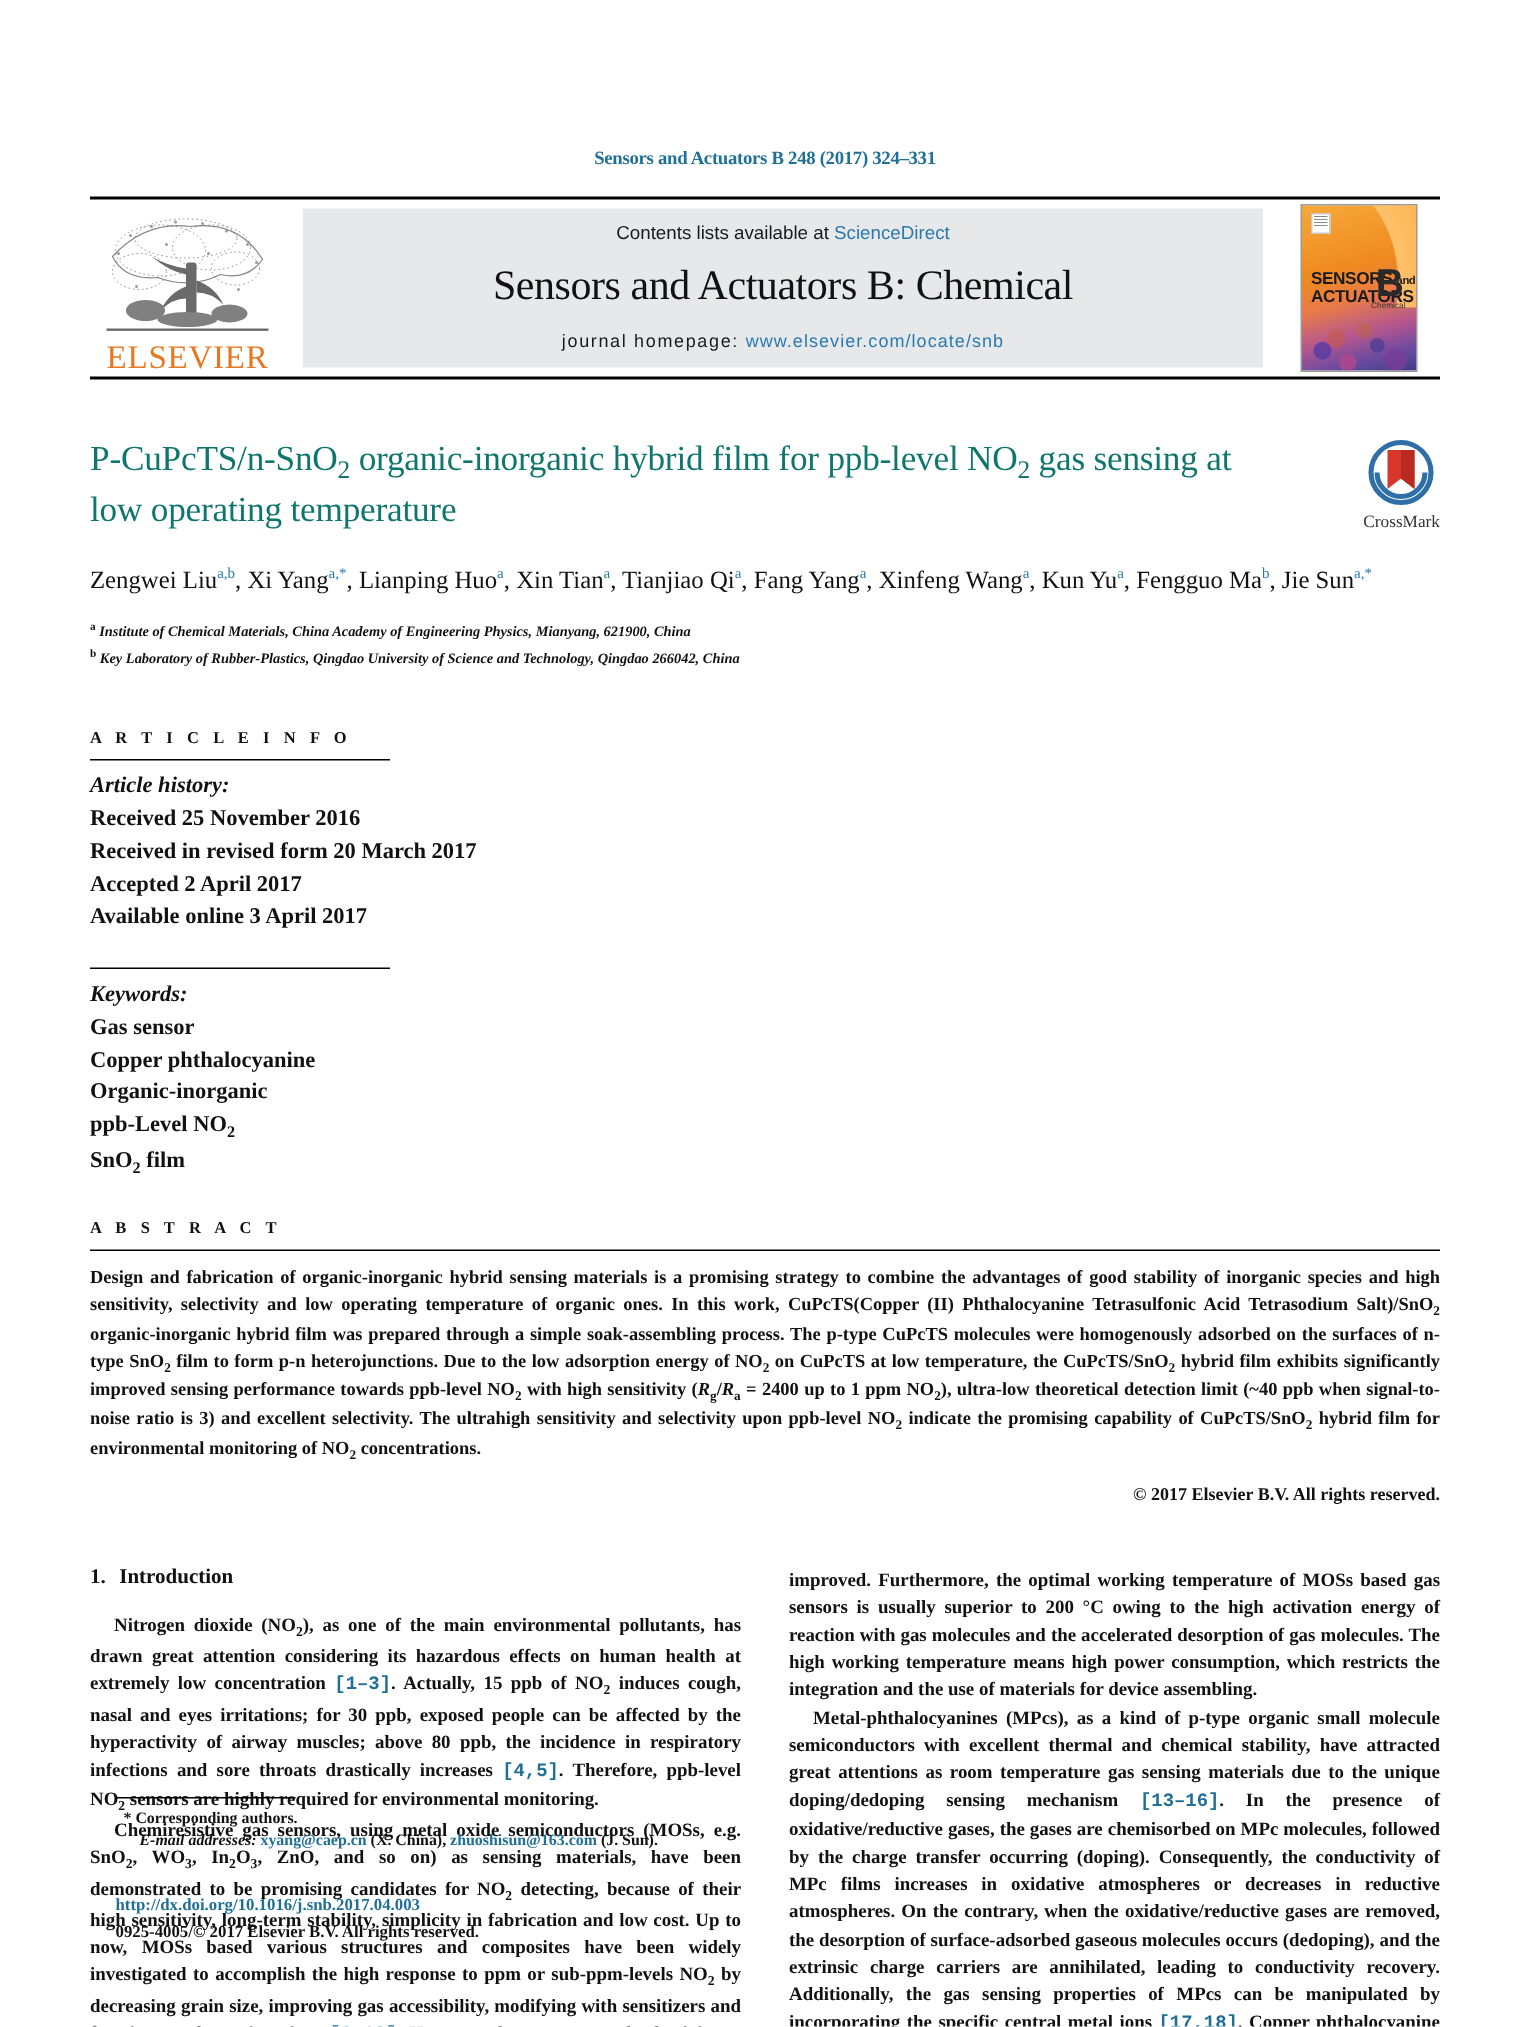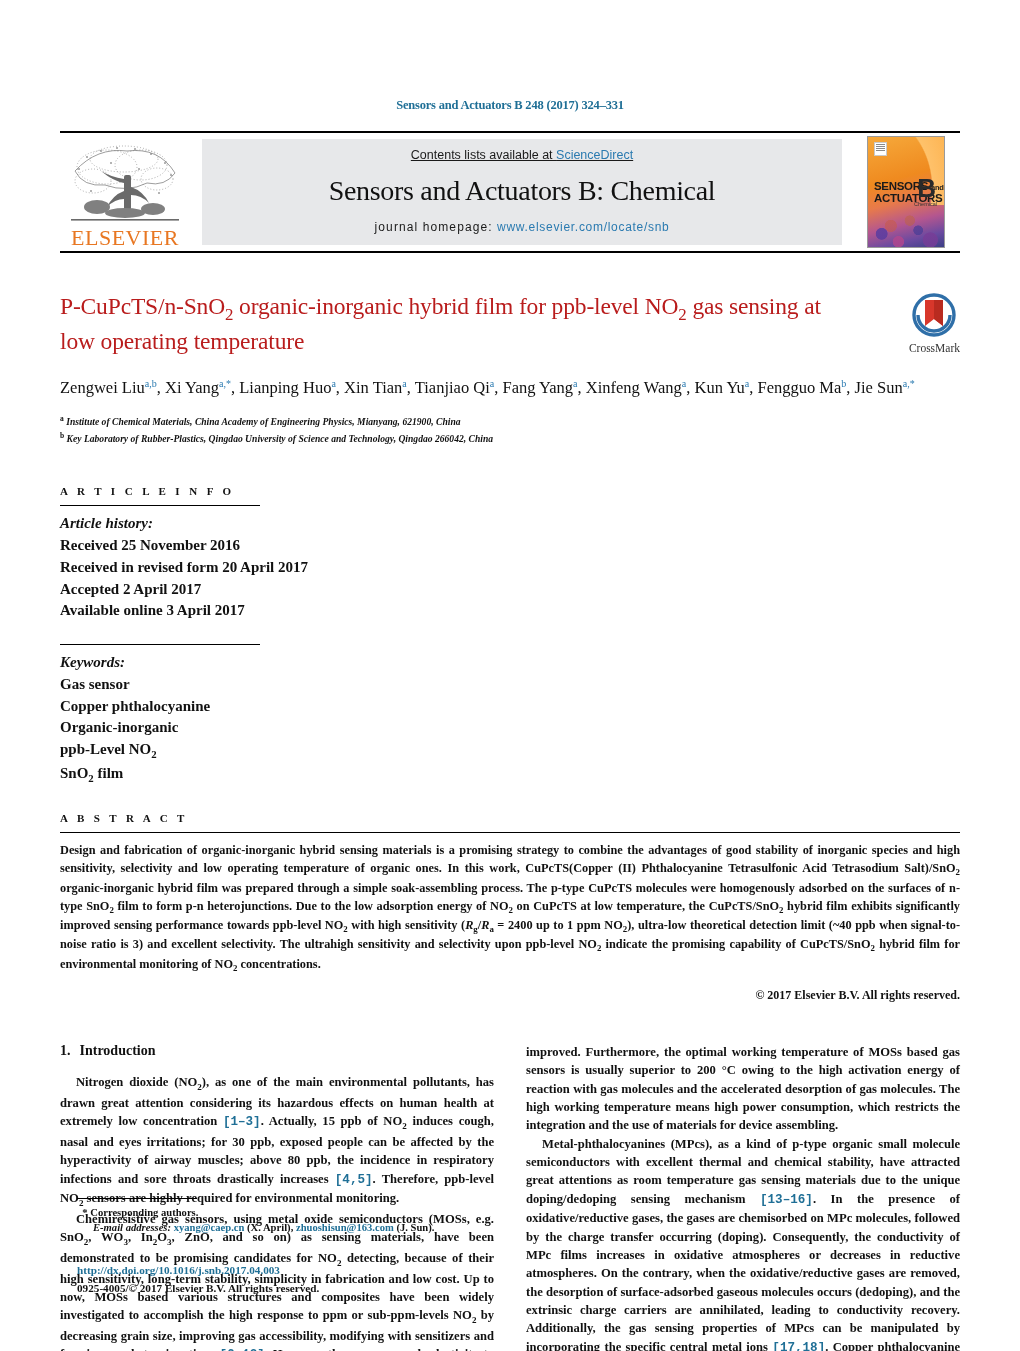--- a/index.html
+++ b/index.html
@@ -61,21 +61,20 @@
     display: flex;
     flex-direction: column;
     justify-content: space-between;
     align-items: center;
     padding: 9px 0 11px 0;
   }
   .contents-line {
     font-family: "Liberation Sans", sans-serif;
     font-size: 12.5px;
     color: #1a1a1a;
-    text-decoration: underline;
   }
   .contents-line .sd { color: #2a7ab0; }
   .journal-title {
     font-family: "Liberation Serif", serif;
     font-size: 28px;
     color: #111;
     letter-spacing: -0.3px;
   }
   .homepage-line {
     font-family: "Liberation Sans", sans-serif;
@@ -145,21 +144,21 @@
 
   
   .title-block { margin-top: 38px; position: relative; padding-right: 120px; }
   h1.paper-title {
     font-family: "Liberation Serif", serif;
     font-size: 23.5px;
     font-weight: normal;
     line-height: 1.30;
     margin: 0;
     letter-spacing: -0.15px;
-    color: #b91c1c;
+    color: #0f766e;
   }
   .crossmark {
     position: absolute; right: 0; top: 2px;
     display: flex; align-items: center; gap: 5px; flex-direction: column;
   }
   .cm-logo { width: 44px; height: 44px; }
   .cm-text {
     font-family: "Liberation Serif", serif;
     font-size: 11.5px; color: #333;
   }
@@ -409,21 +408,21 @@
 
   <div class="info-abstract">
 
     <div class="col-info">
       <div class="sec-head">A R T I C L E    I N F O</div>
       <div class="rule"></div>
 
       <div class="hist">
         <div class="lbl">Article history:</div>
         <div>Received 25 November 2016</div>
-        <div>Received in revised form 20 April 2017</div>
+        <div>Received in revised form 20 March 2017</div>
         <div>Accepted 2 April 2017</div>
         <div>Available online 3 April 2017</div>
       </div>
 
       <div class="kwblock">
         <div class="rule"></div>
         <div class="kw">
           <div class="lbl">Keywords:</div>
           <div>Gas sensor</div>
           <div>Copper phthalocyanine</div>
@@ -482,21 +481,21 @@
 
   <div class="footnote-zone">
     <div class="fn-rule"></div>
     <div class="fn-line">
       &nbsp;&nbsp;<span>*</span>
       <span>Corresponding authors.</span>
     </div>
     <div class="fn-line" style="padding-left:16px">
       <span class="it">E-mail addresses:</span>
       <span class="mail">xyang@caep.cn</span>
-      <span>(X. April),</span>
+      <span>(X. China),</span>
       <span class="mail">zhuoshisun@163.com</span>
       <span>(J. Sun).</span>
     </div>
     <div class="doi-line">http://dx.doi.org/10.1016/j.snb.2017.04.003</div>
     <div class="issn-line">0925-4005/© 2017 Elsevier B.V. All rights reserved.</div>
   </div>
 
 </div>
 
 </body></html>

